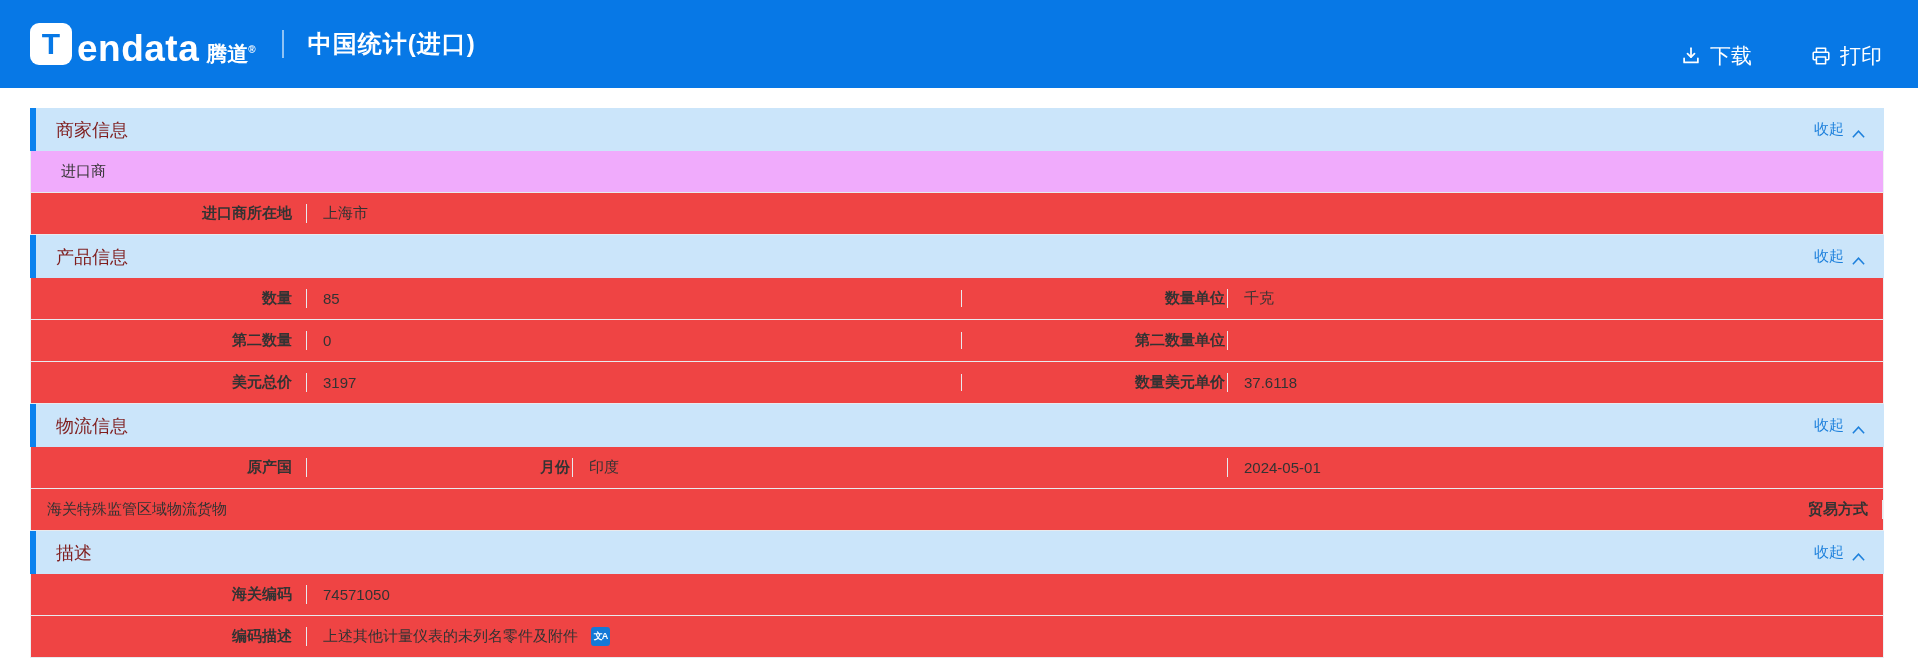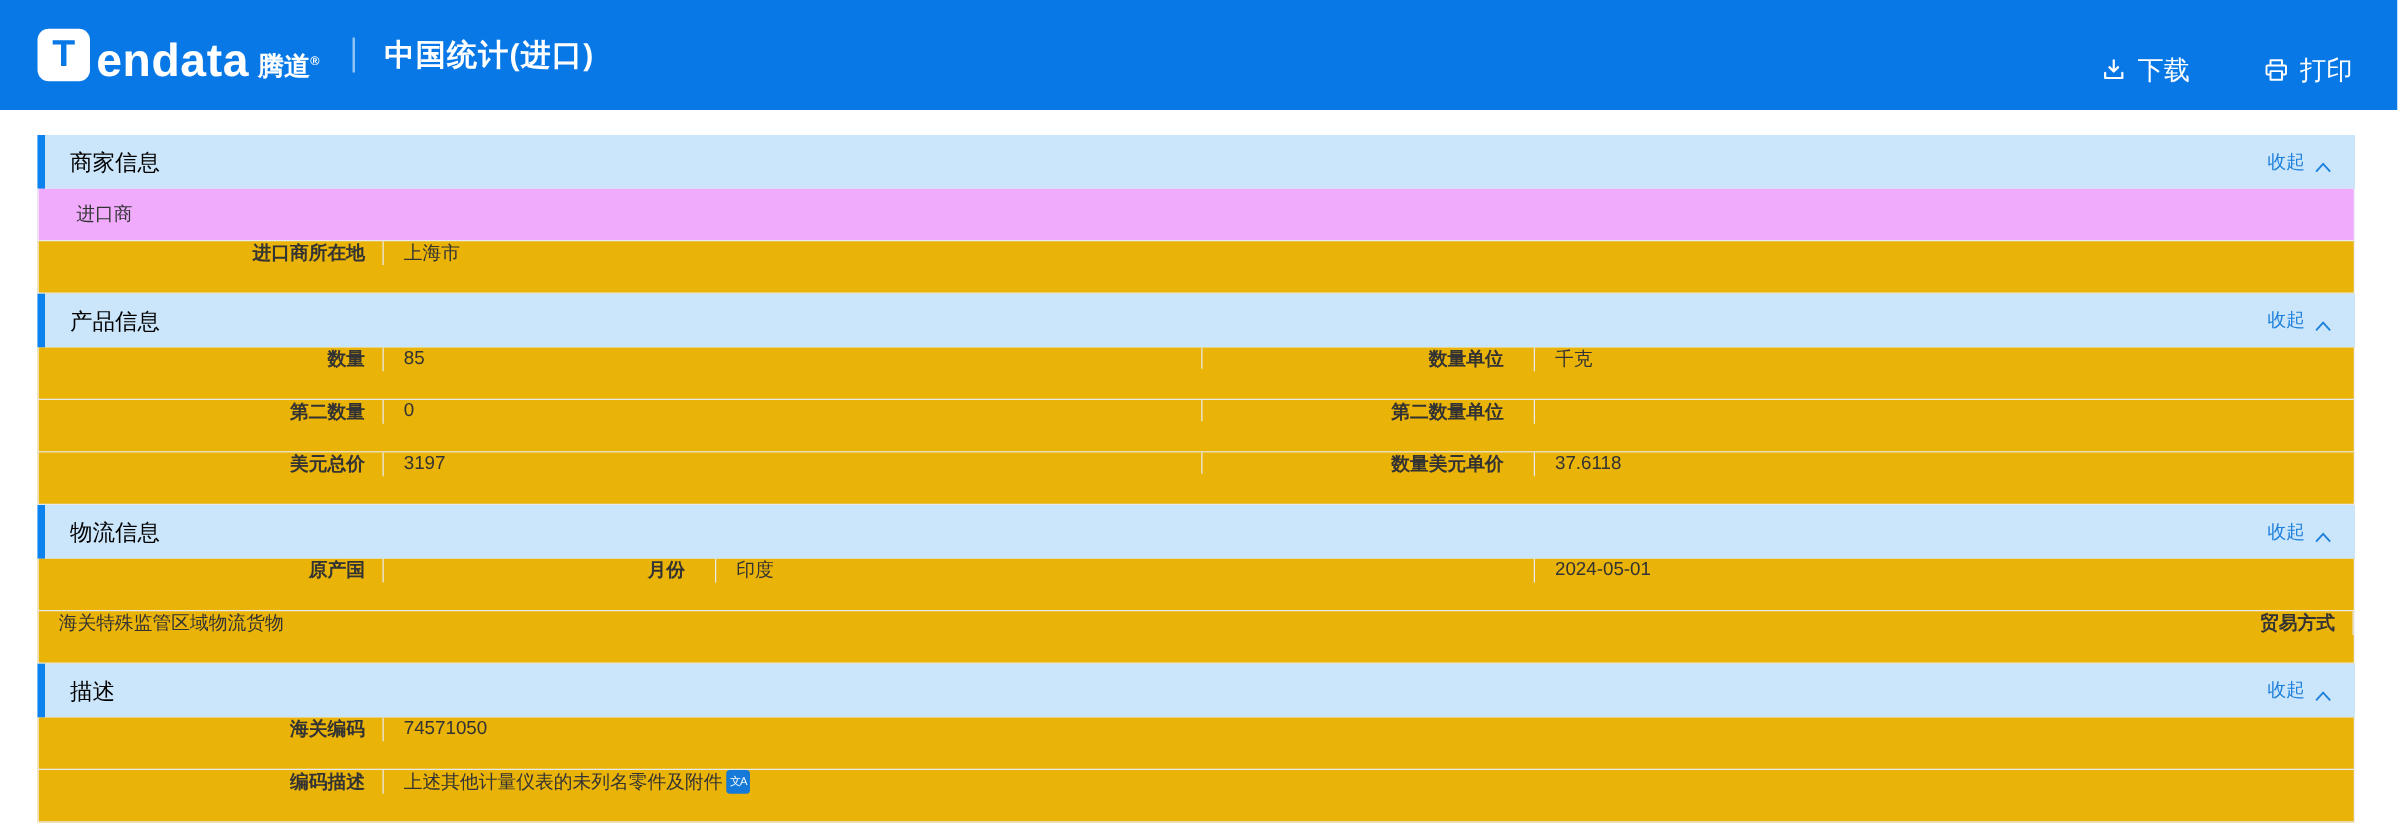--- a/index.html
+++ b/index.html
@@ -21,39 +21,39 @@
   .page-title { font-size:24px; font-weight:600; letter-spacing:1px; }
   .hdr-actions { margin-left:auto; display:flex; align-items:center; gap:58px;margin-top:24px; }
   .hdr-action { display:flex; align-items:center; gap:8px; font-size:21px; cursor:pointer; }
   .hdr-action svg { display:block; }
 
   
   .content { margin:20px 34px 0 30px; }
   .section-bar { height:43px; background:#cbe5fa; border-left:6px solid #0b82ee;
                  display:flex; align-items:center; justify-content:space-between;
                  padding:0 18px 0 20px; }
-  .section-title { color:#000000; font-size:18px; }
+  .section-title { color:#7f1d1d; font-size:18px; }
   .collapse-link { color:#1d80dc; font-size:15px; display:flex; align-items:flex-end;
                    gap:7px; cursor:pointer; }
 
-  .row { display:flex; align-items:flex-start; height:42px;
+  .row { display:flex; align-items:center; height:42px;
          border-bottom:1px solid #e8eaee; border-left:1px solid #eef0f3;
-         border-right:1px solid #eef0f3; background:#eab308; }
+         border-right:1px solid #eef0f3; background:#ef4444; }
   .row.plain { background:#f0abfc; align-items:center; padding-left:30px; font-size:15px; }
   .cell { display:flex; align-items:center; font-size:15px; }
   .lab  { width:276px; justify-content:flex-end; padding-right:14px;
           font-weight:bold; border-right:1px solid #e8eaee; }
   .val-half { width:655px; padding-left:16px; border-right:1px solid #e8eaee; }
-  .lab2 { width:266px; justify-content:flex-end; padding-right:24px;
+  .lab2 { width:266px; justify-content:flex-end; padding-right:2px;
           font-weight:bold; border-right:1px solid #e8eaee; }
   .val-rest { flex:1; padding-left:16px; }
 
   .trans-icon { display:inline-flex; align-items:center; justify-content:center;
-                width:19px; height:19px; margin-left:3px; background:#1479d7;
-                border-radius:3px; color:#fff; font-size:9px; font-weight:normal;
+                width:19px; height:19px; margin-left:13px; background:#1479d7;
+                border-radius:3px; color:#fff; font-size:9px; font-weight:bold;
                 letter-spacing:-1px; cursor:pointer; }
 </style>
 </head>
 <body>
 
 <div class="topbar">
   <div class="logo">
     <span class="logo-box">T</span>
     <span class="logo-word">endata</span>
     <span class="logo-cn"><span>腾道</span><sup>®</sup></span>

